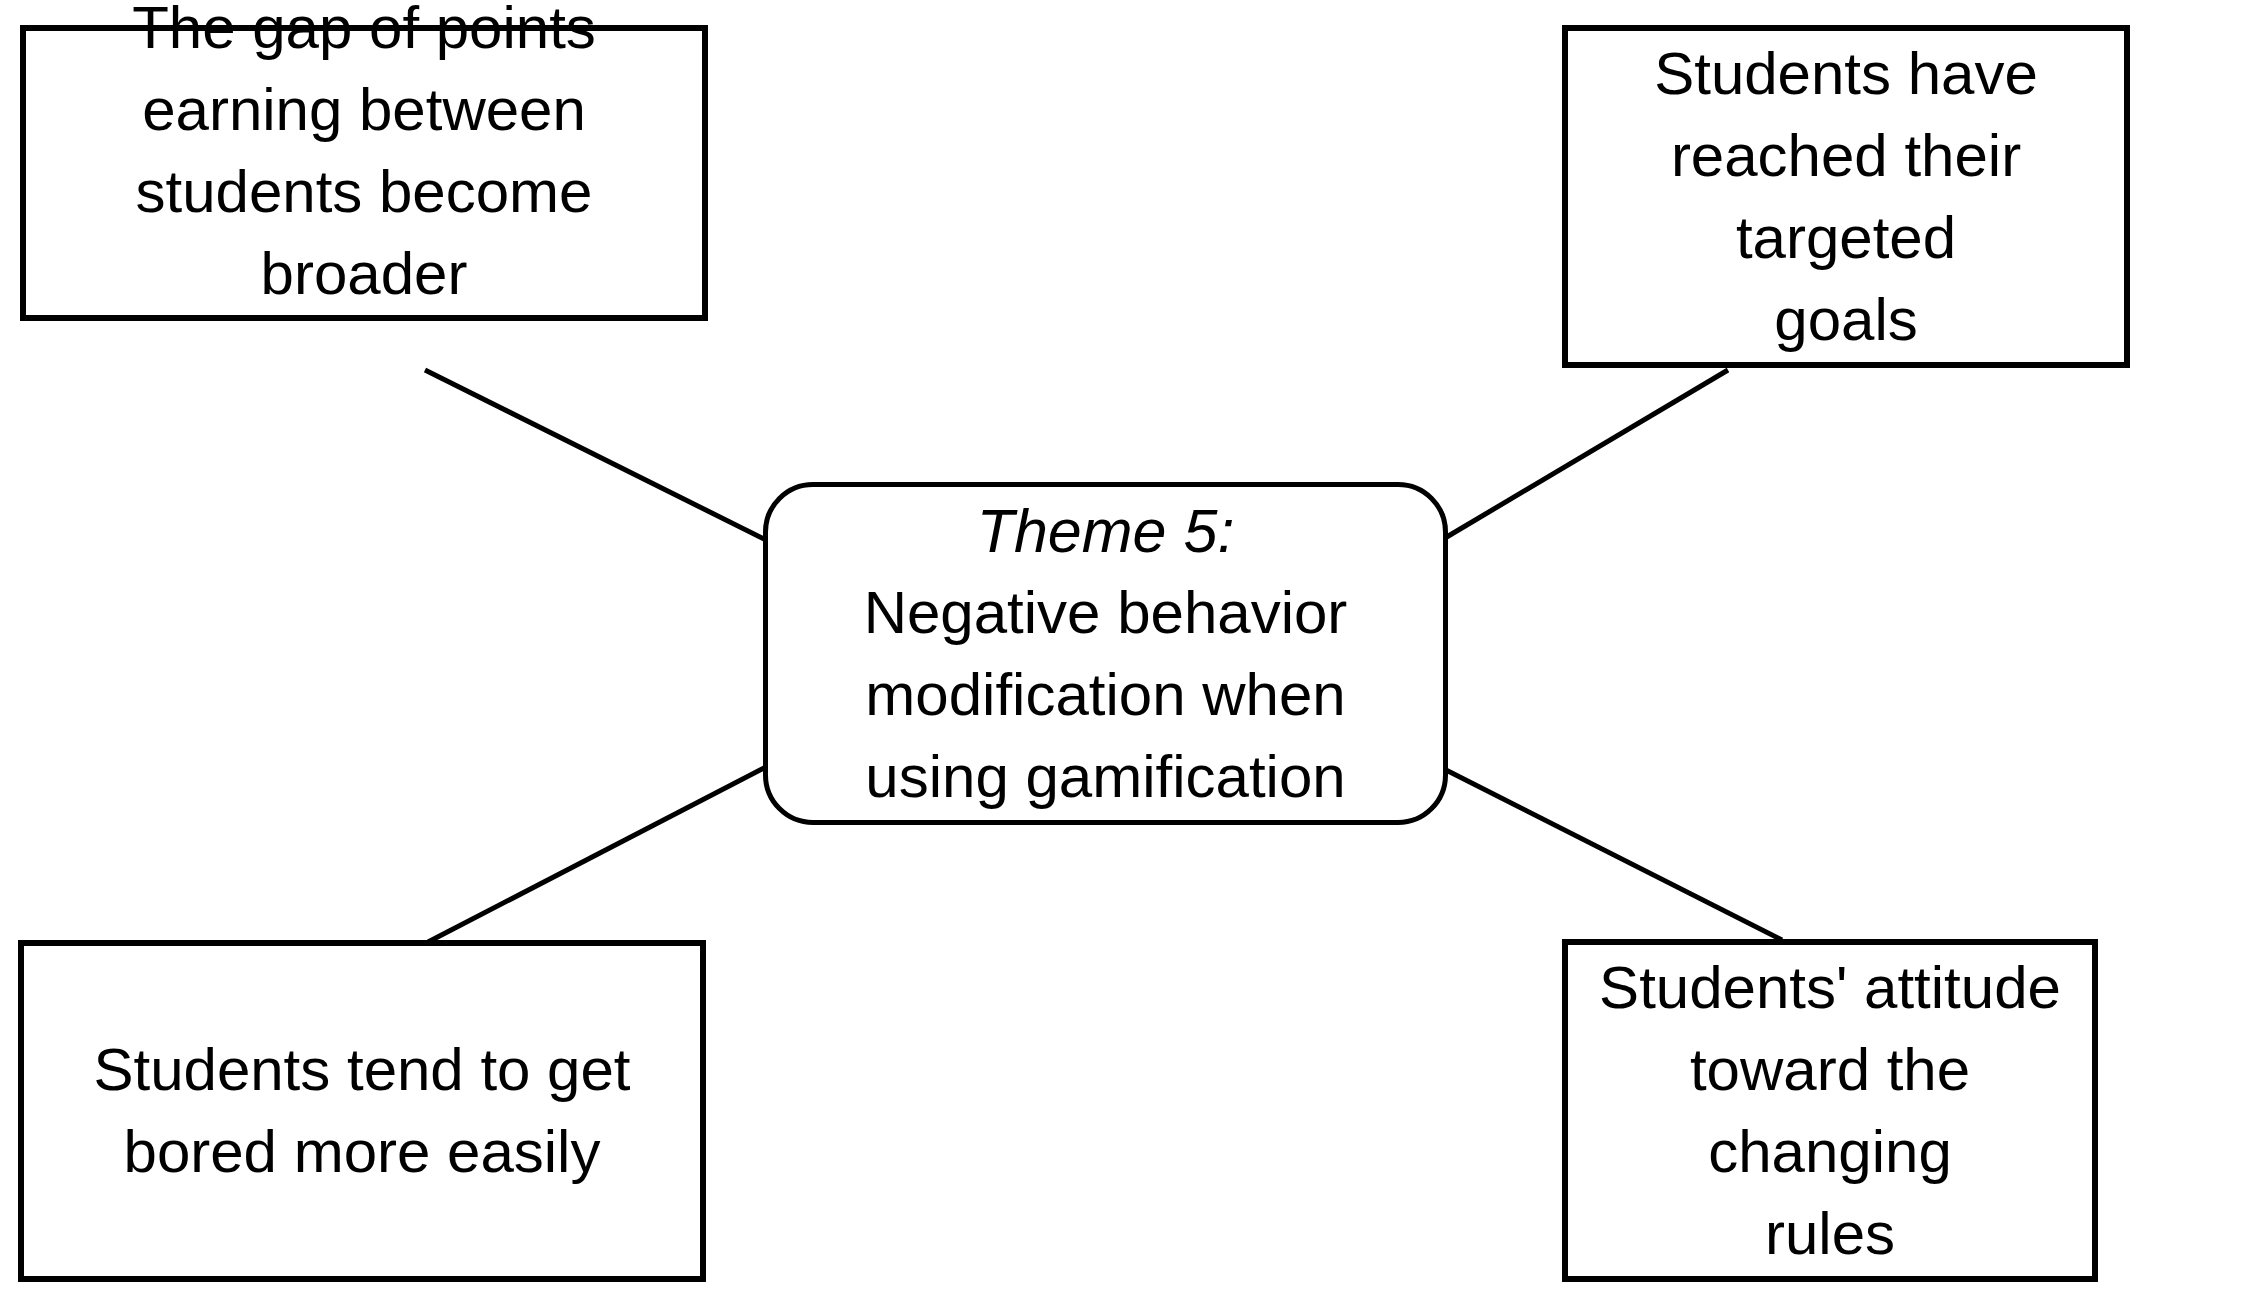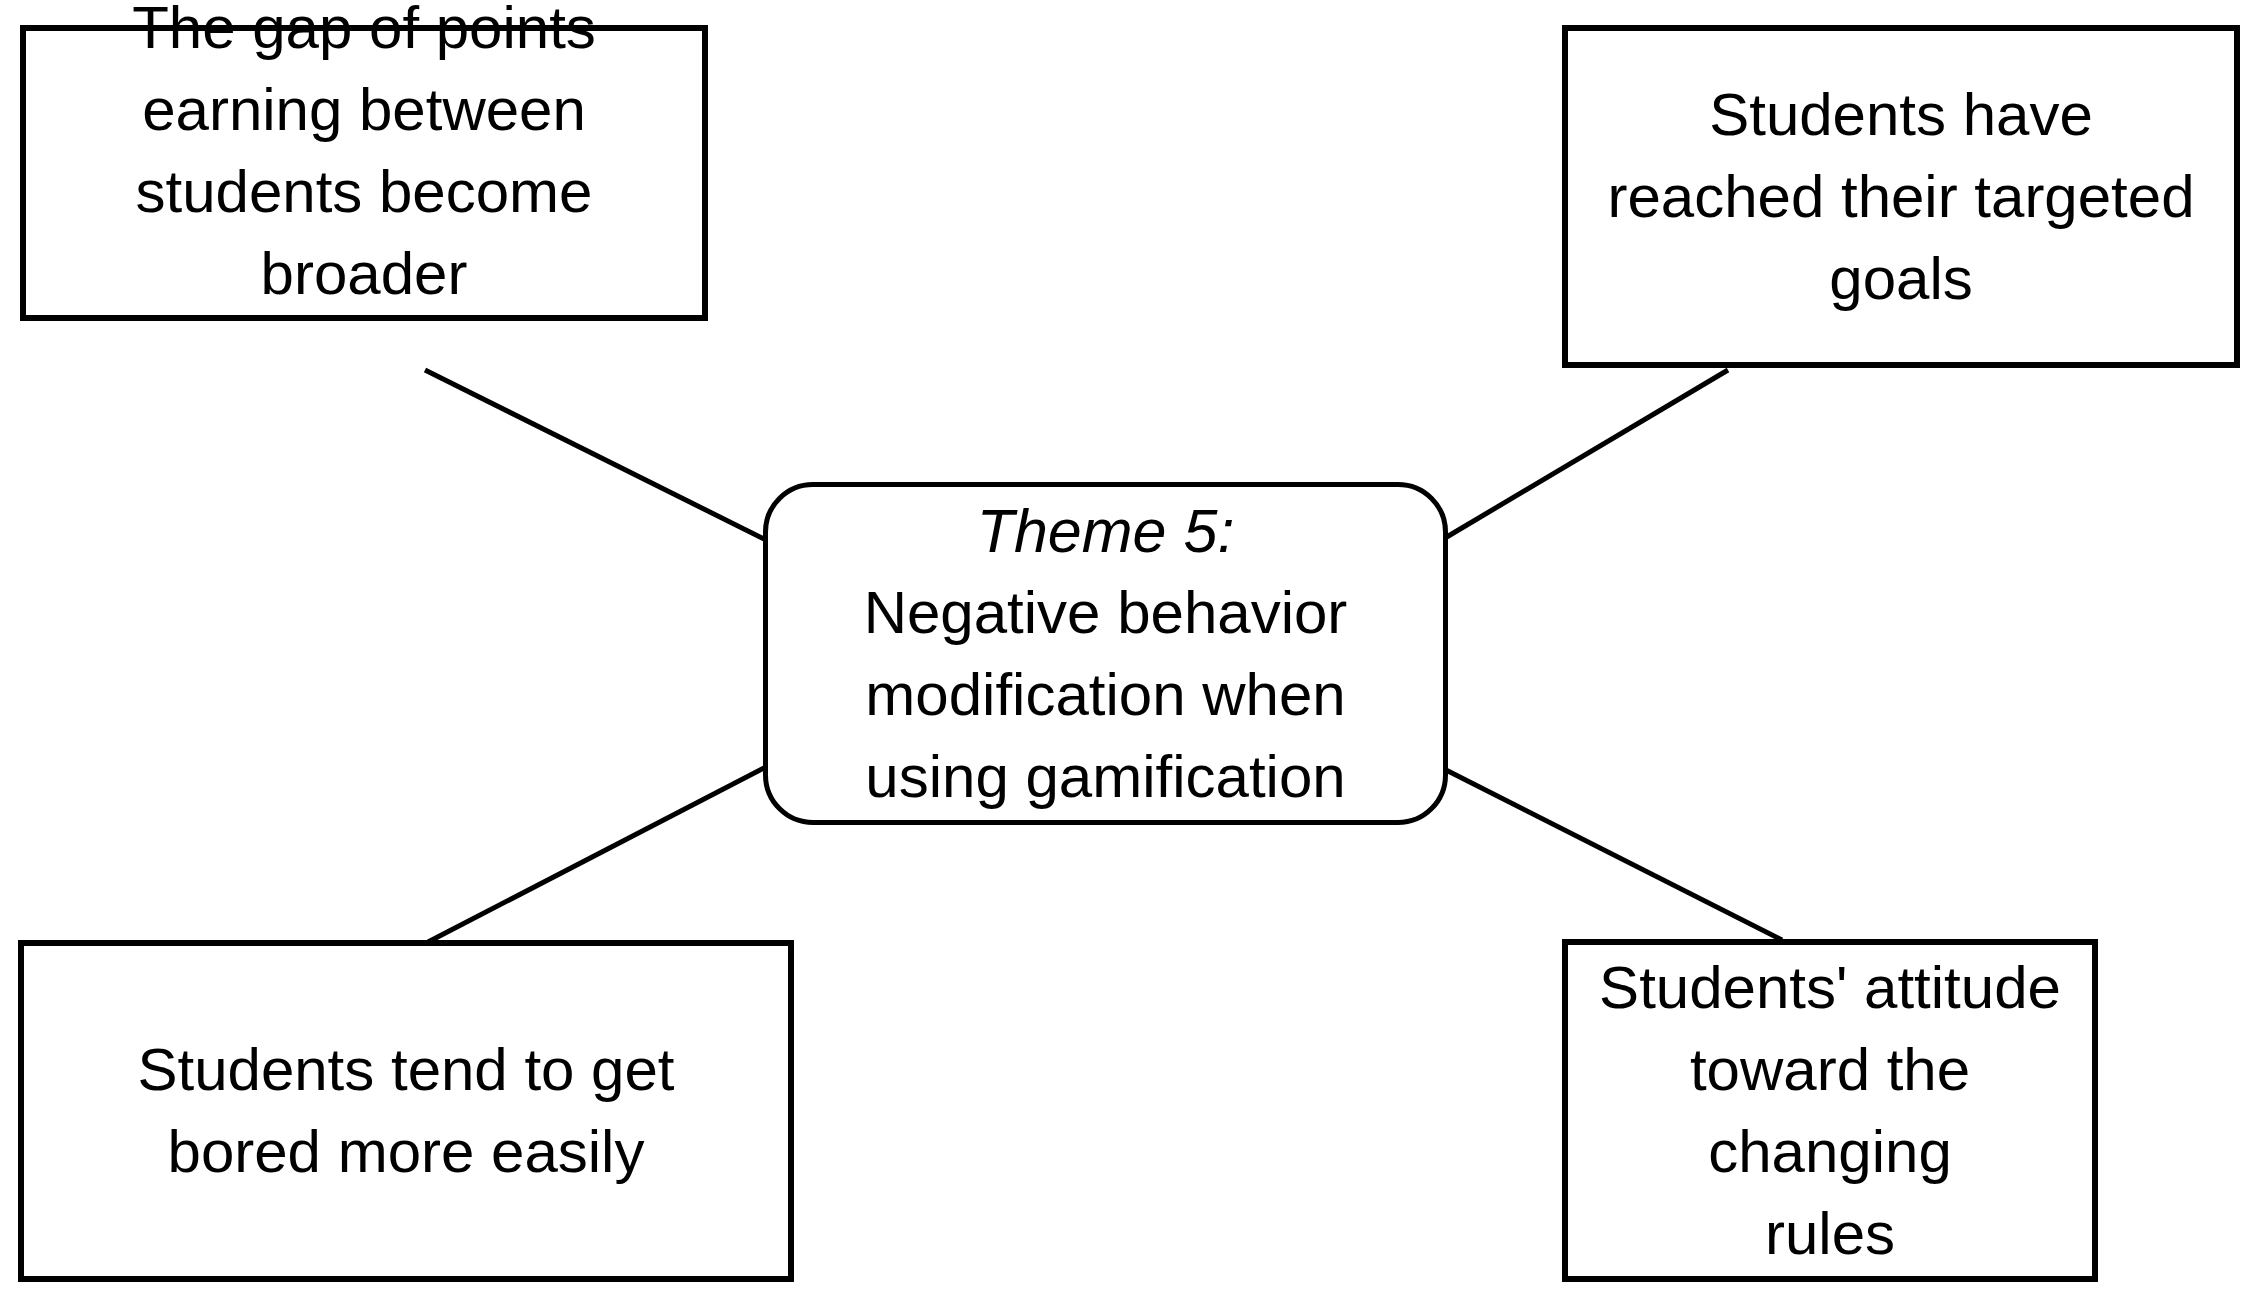--- a/index.html
+++ b/index.html
@@ -37,22 +37,22 @@
     align-items: center;
     justify-content: center;
     text-align: center;
   }
   .node-text {
     white-space: pre-line;
     font-size: 60px;
     line-height: 82px;
   }
   .box.tl { left: 20px;   top: 25px;   width: 688px; height: 296px; justify-content: flex-end; }
-  .box.tr { left: 1562px; top: 25px;   width: 678px; height: 343px; }
-  .box.bl { left: 18px;   top: 940px;  width: 776px; height: 342px; }
+  .box.tr { left: 1562px; top: 25px;   width: 568px; height: 343px; }
+  .box.bl { left: 18px;   top: 940px;  width: 688px; height: 342px; }
   .box.br { left: 1562px; top: 939px;  width: 536px; height: 343px; }
   .box.center {
     left: 763px; top: 482px; width: 685px; height: 343px;
     border-radius: 50px;
     border-width: 5px;
   }
   .center-title {
     font-style: italic;
     font-size: 61px;
     line-height: 82px;

